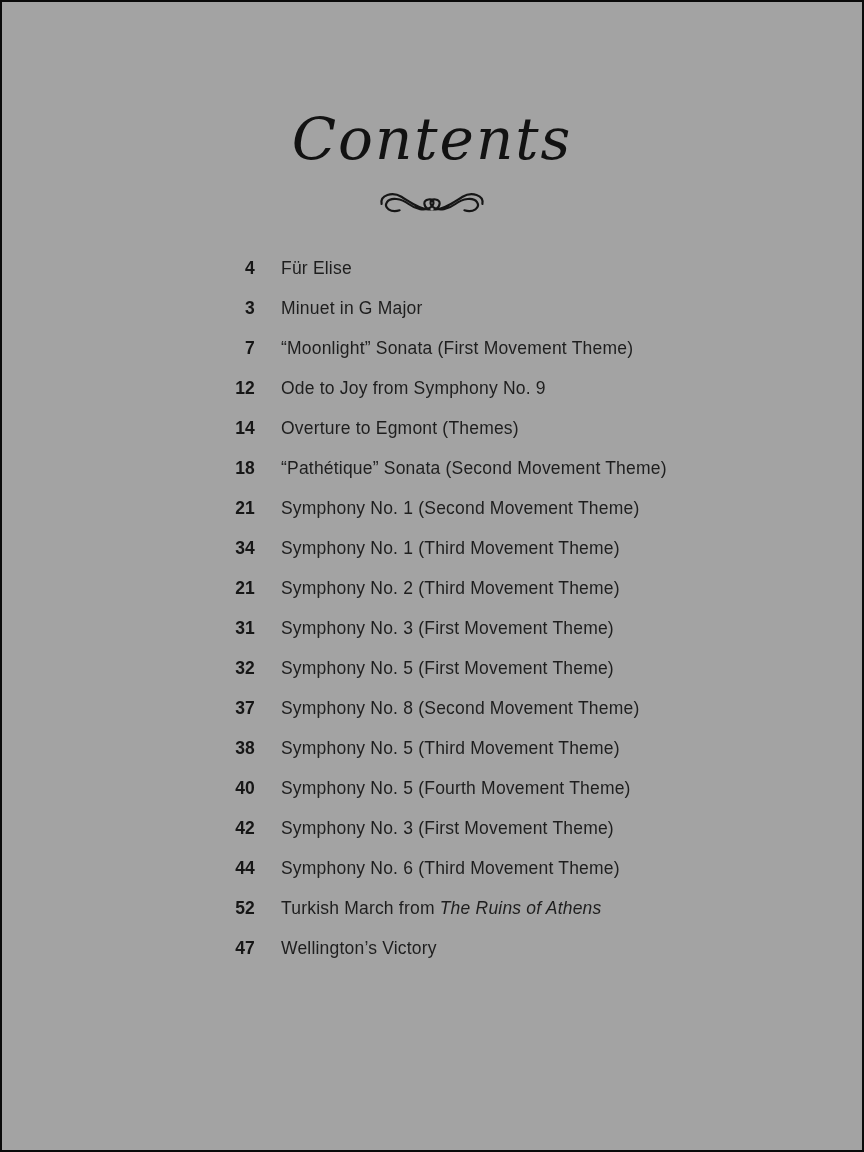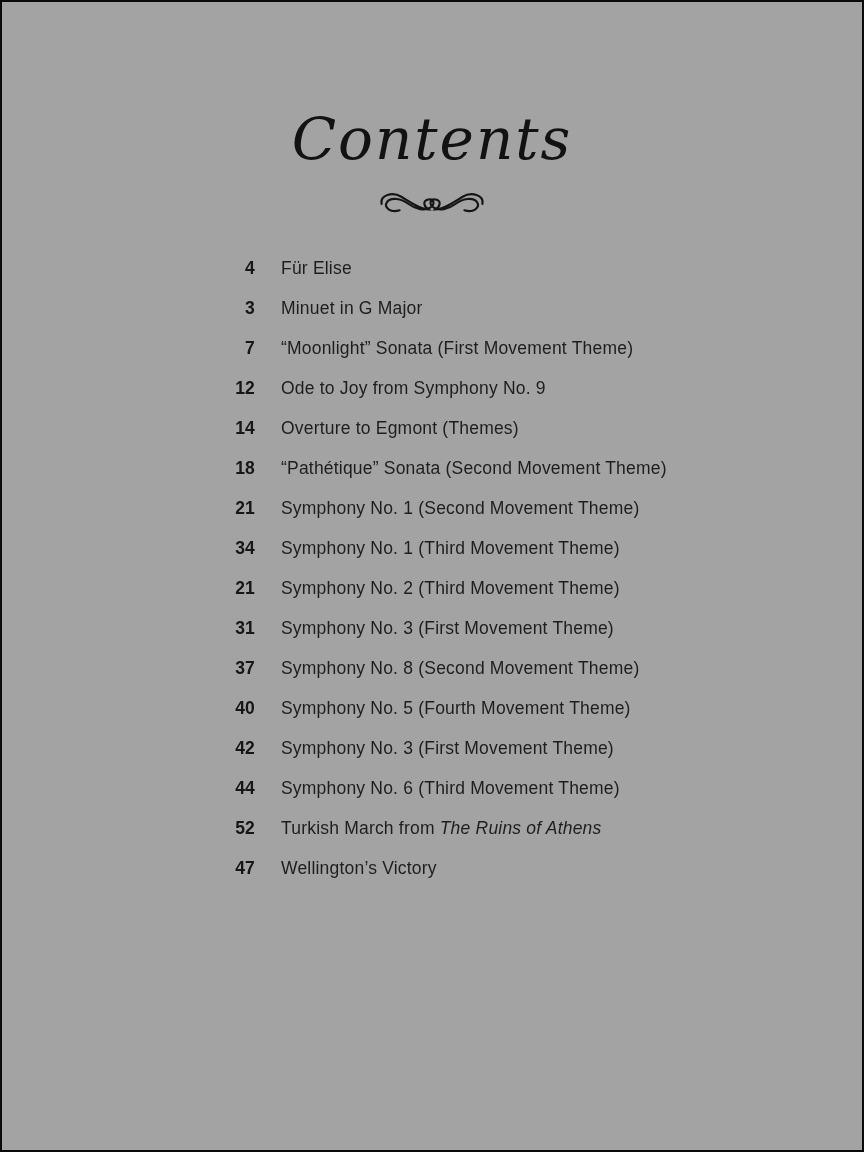--- a/index.html
+++ b/index.html
@@ -135,22 +135,30 @@
     </div>
       <div class="toc-row">
       <span class="toc-num">21</span>
       <span class="toc-title"><span>Symphony No. 2 (Third Movement Theme)</span></span>
     </div>
       <div class="toc-row">
       <span class="toc-num">31</span>
       <span class="toc-title"><span>Symphony No. 3 (First Movement Theme)</span></span>
     </div>
       <div class="toc-row">
+      <span class="toc-num">32</span>
+      <span class="toc-title"><span>Symphony No. 5 (First Movement Theme)</span></span>
+    </div>
+      <div class="toc-row">
       <span class="toc-num">37</span>
       <span class="toc-title"><span>Symphony No. 8 (Second Movement Theme)</span></span>
+    </div>
+      <div class="toc-row">
+      <span class="toc-num">38</span>
+      <span class="toc-title"><span>Symphony No. 5 (Third Movement Theme)</span></span>
     </div>
       <div class="toc-row">
       <span class="toc-num">40</span>
       <span class="toc-title"><span>Symphony No. 5 (Fourth Movement Theme)</span></span>
     </div>
       <div class="toc-row">
       <span class="toc-num">42</span>
       <span class="toc-title"><span>Symphony No. 3 (First Movement Theme)</span></span>
     </div>
       <div class="toc-row">

